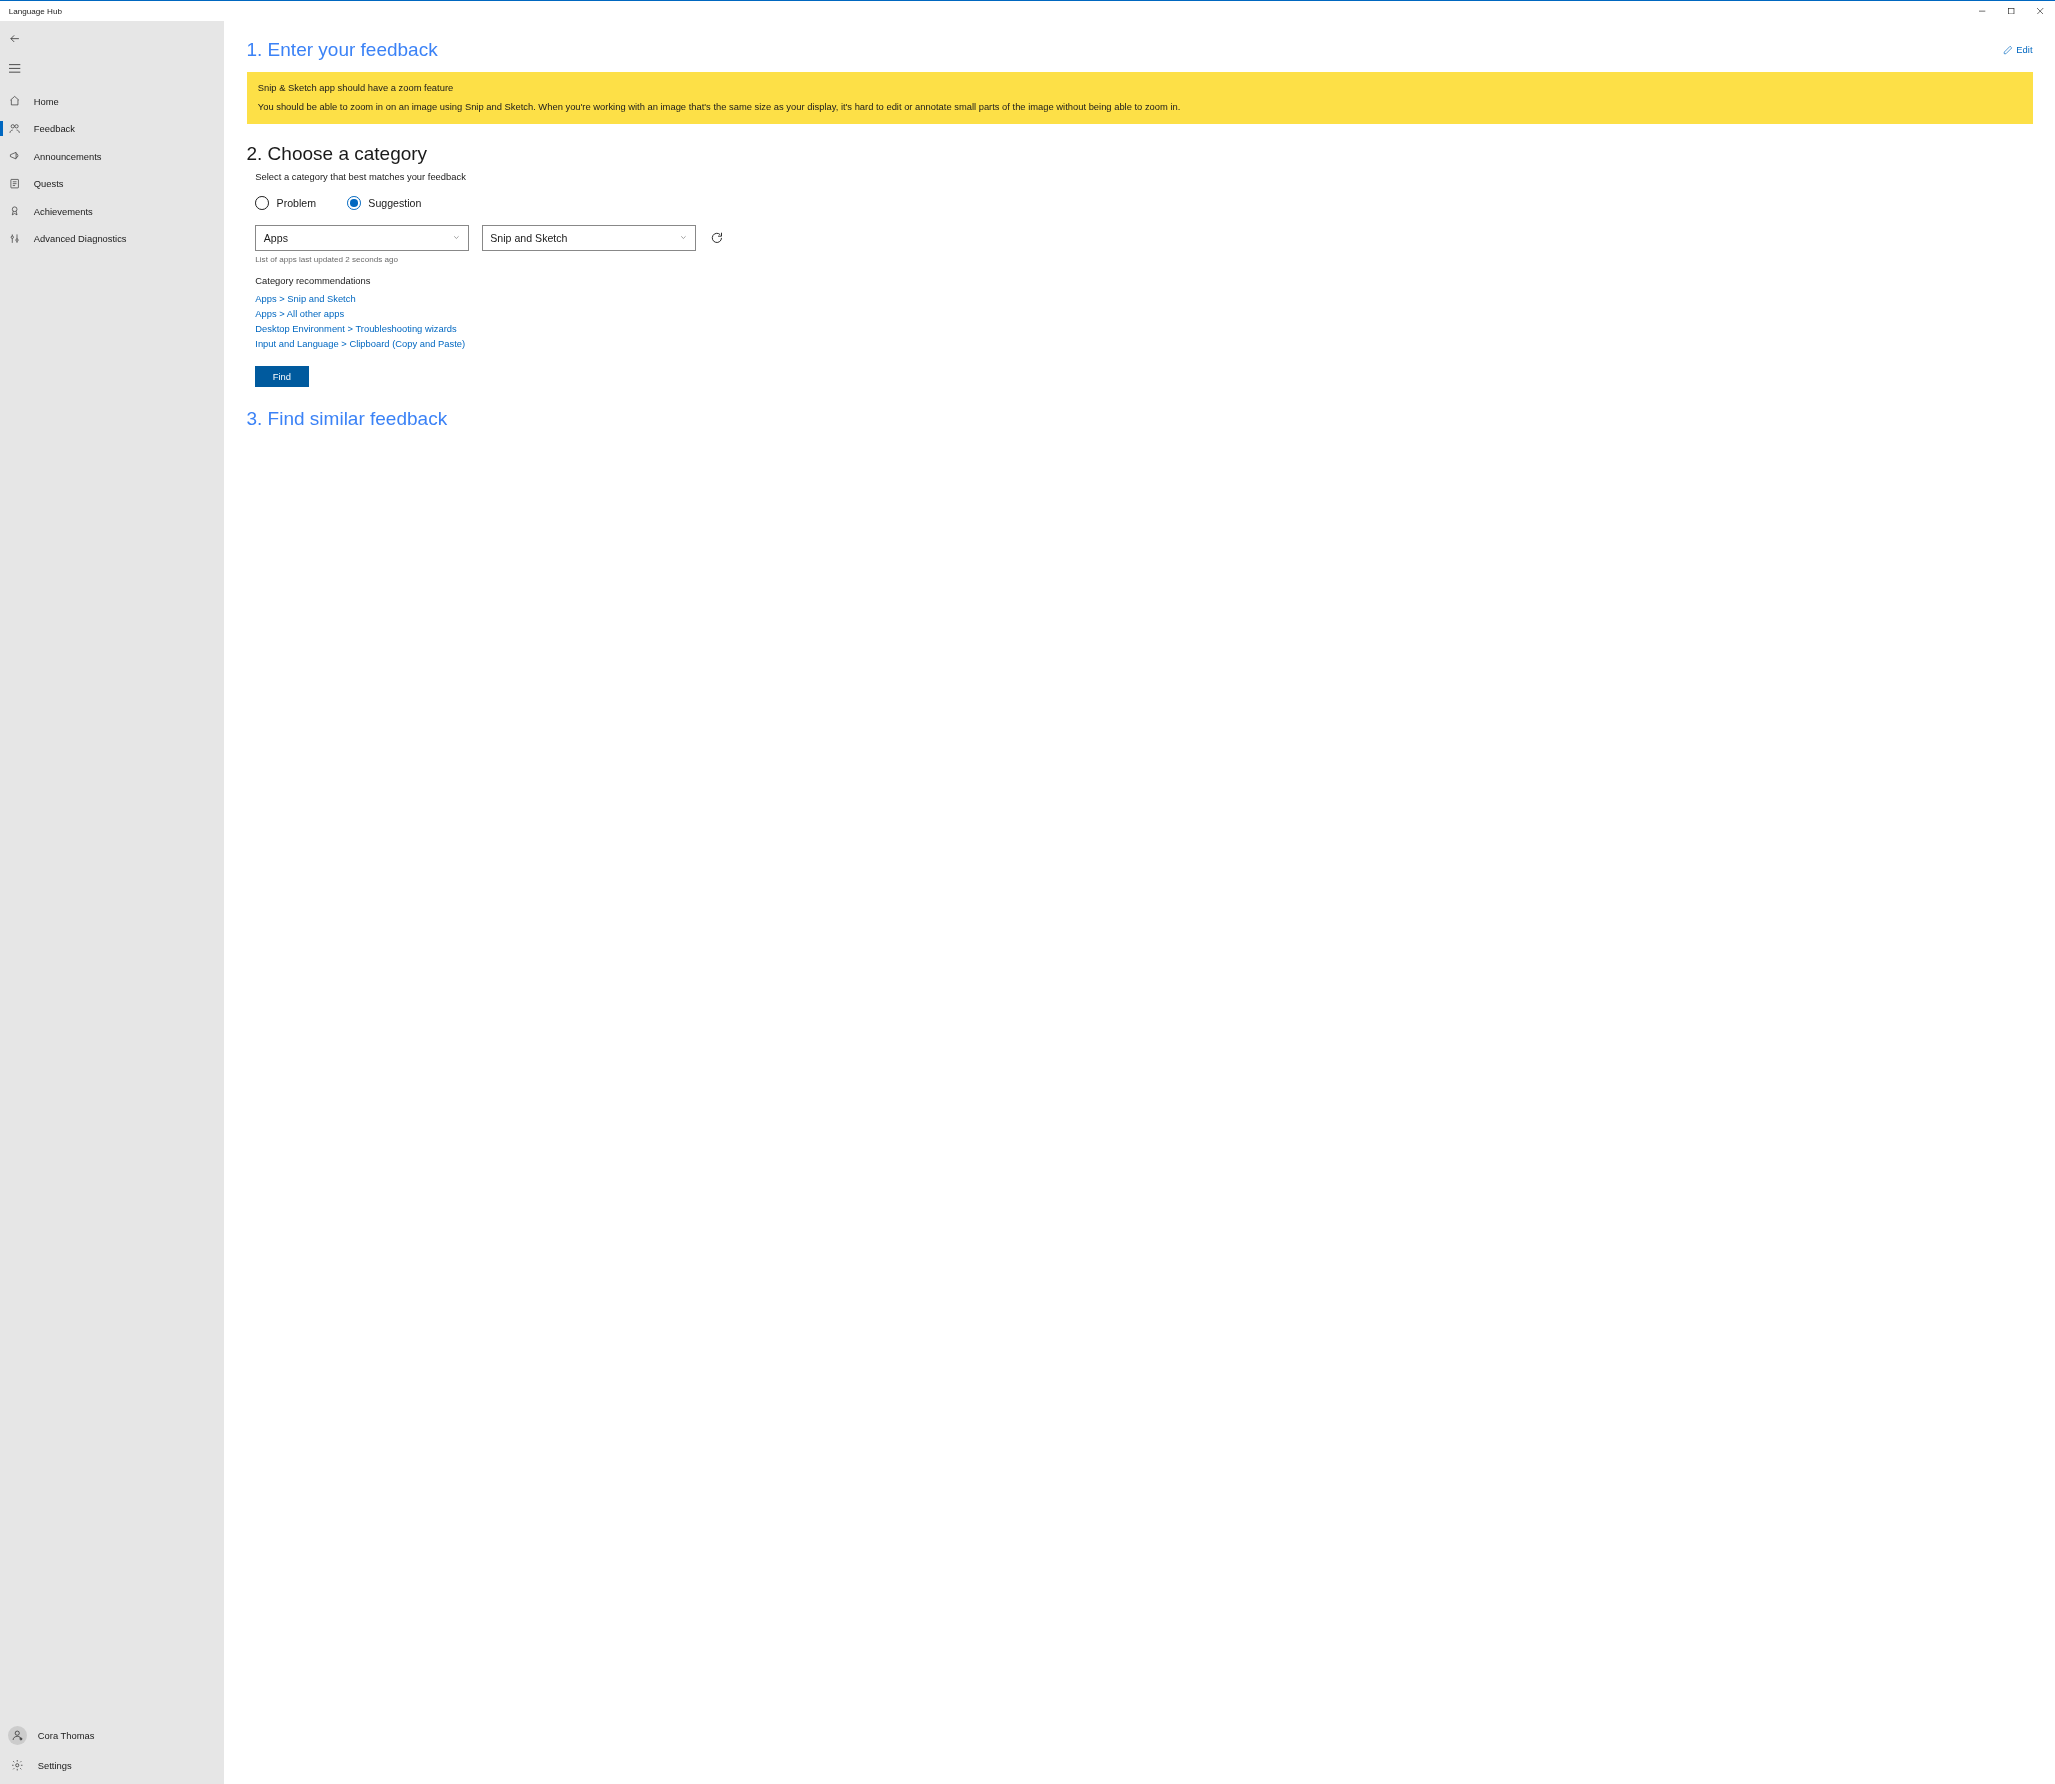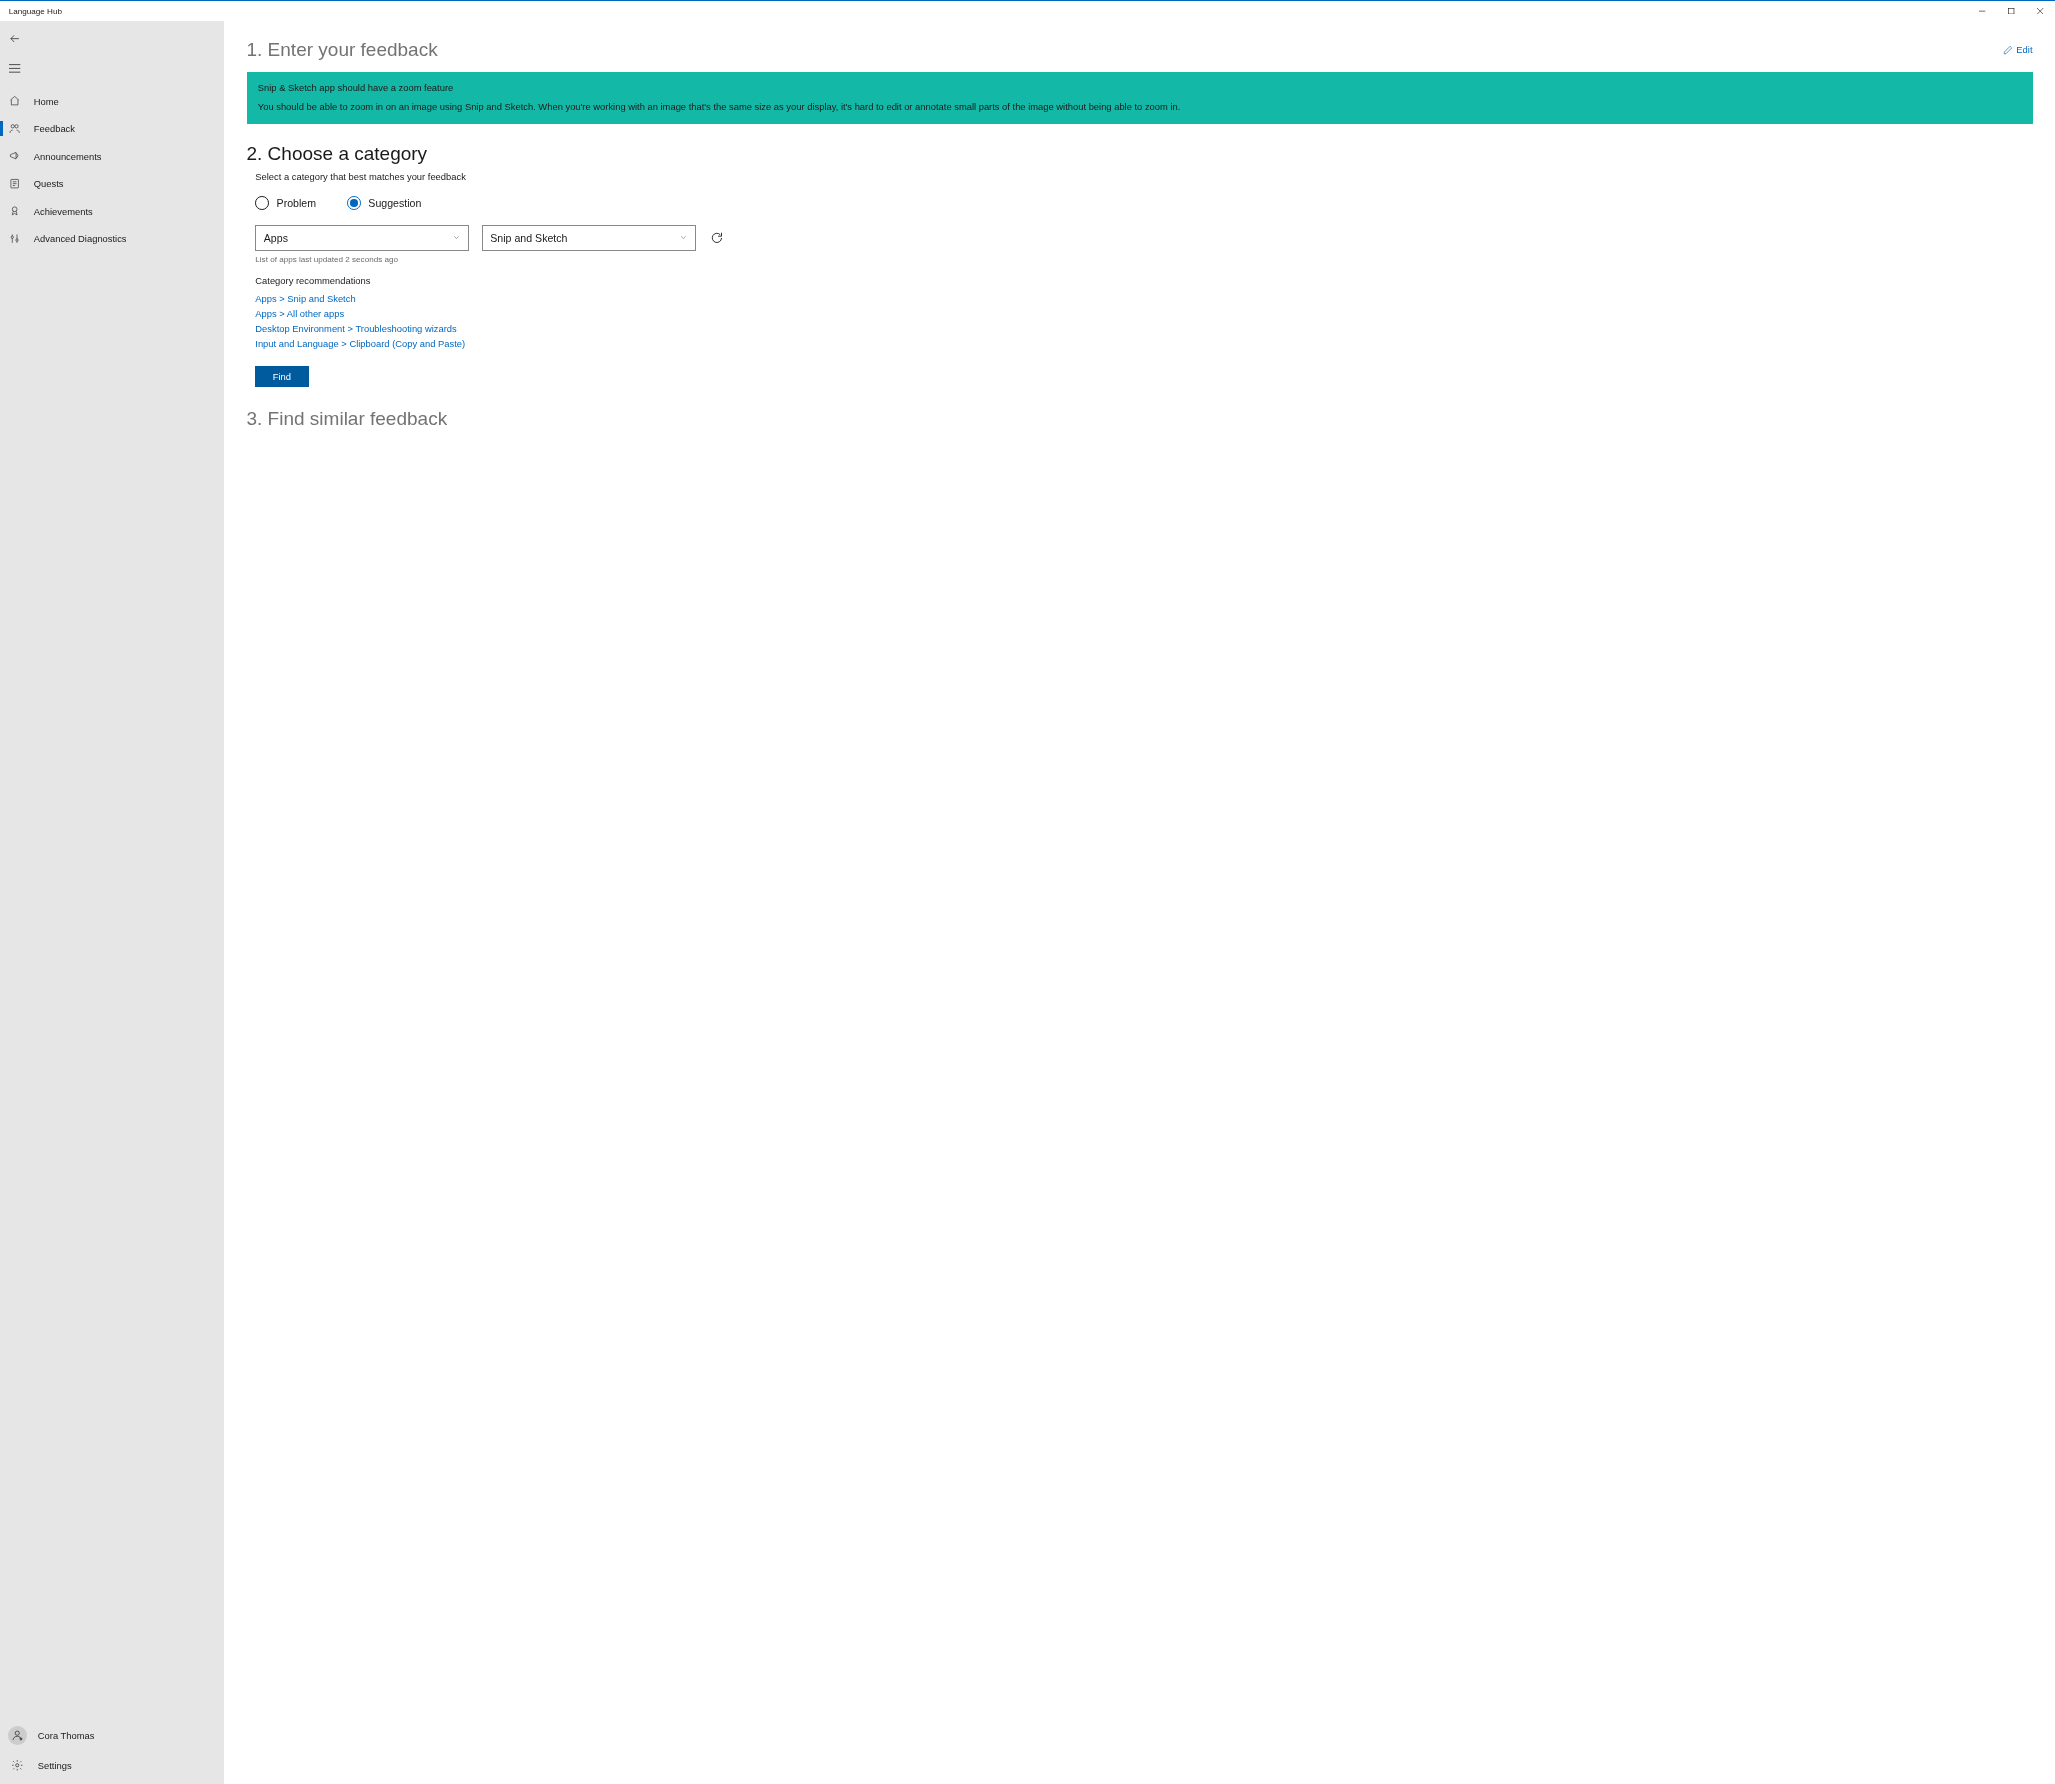--- a/index.html
+++ b/index.html
@@ -81,31 +81,31 @@
   padding: 17.5px 22.5px 25px 22.5px;
   min-width: 0;
 }
 .step-header {
   display: flex; justify-content: space-between; align-items: center;
   margin-bottom: 11.3px;
 }
 h1.step-title {
   font-size: 19px;
   font-weight: 400;
-  color: #737373;
+  color: #3b82f6;
 }
 h1.step-title.active { color: #1a1a1a; }
 .edit-link {
   color: #0067c0;
   display: flex; align-items: center; gap: 3.8px;
   cursor: default; font-size: 9.4px;
 }
 
 .feedback-summary {
-  background: #14b8a6;
+  background: #fde047;
   padding: 10px 11.3px;
   margin-bottom: 19px;
 }
 .feedback-title { font-size: 9.4px; margin-bottom: 7.5px; }
 .feedback-body { font-size: 9.4px; line-height: 1.45; }
 
 .step-subtext { font-size: 9.4px; margin: 6.3px 0 13.8px 8.8px; }
 
 .radio-row { display: flex; gap: 31px; margin: 0 0 15px 8.8px; }
 .radio-opt { display: flex; align-items: center; gap: 7.5px; cursor: default; }

